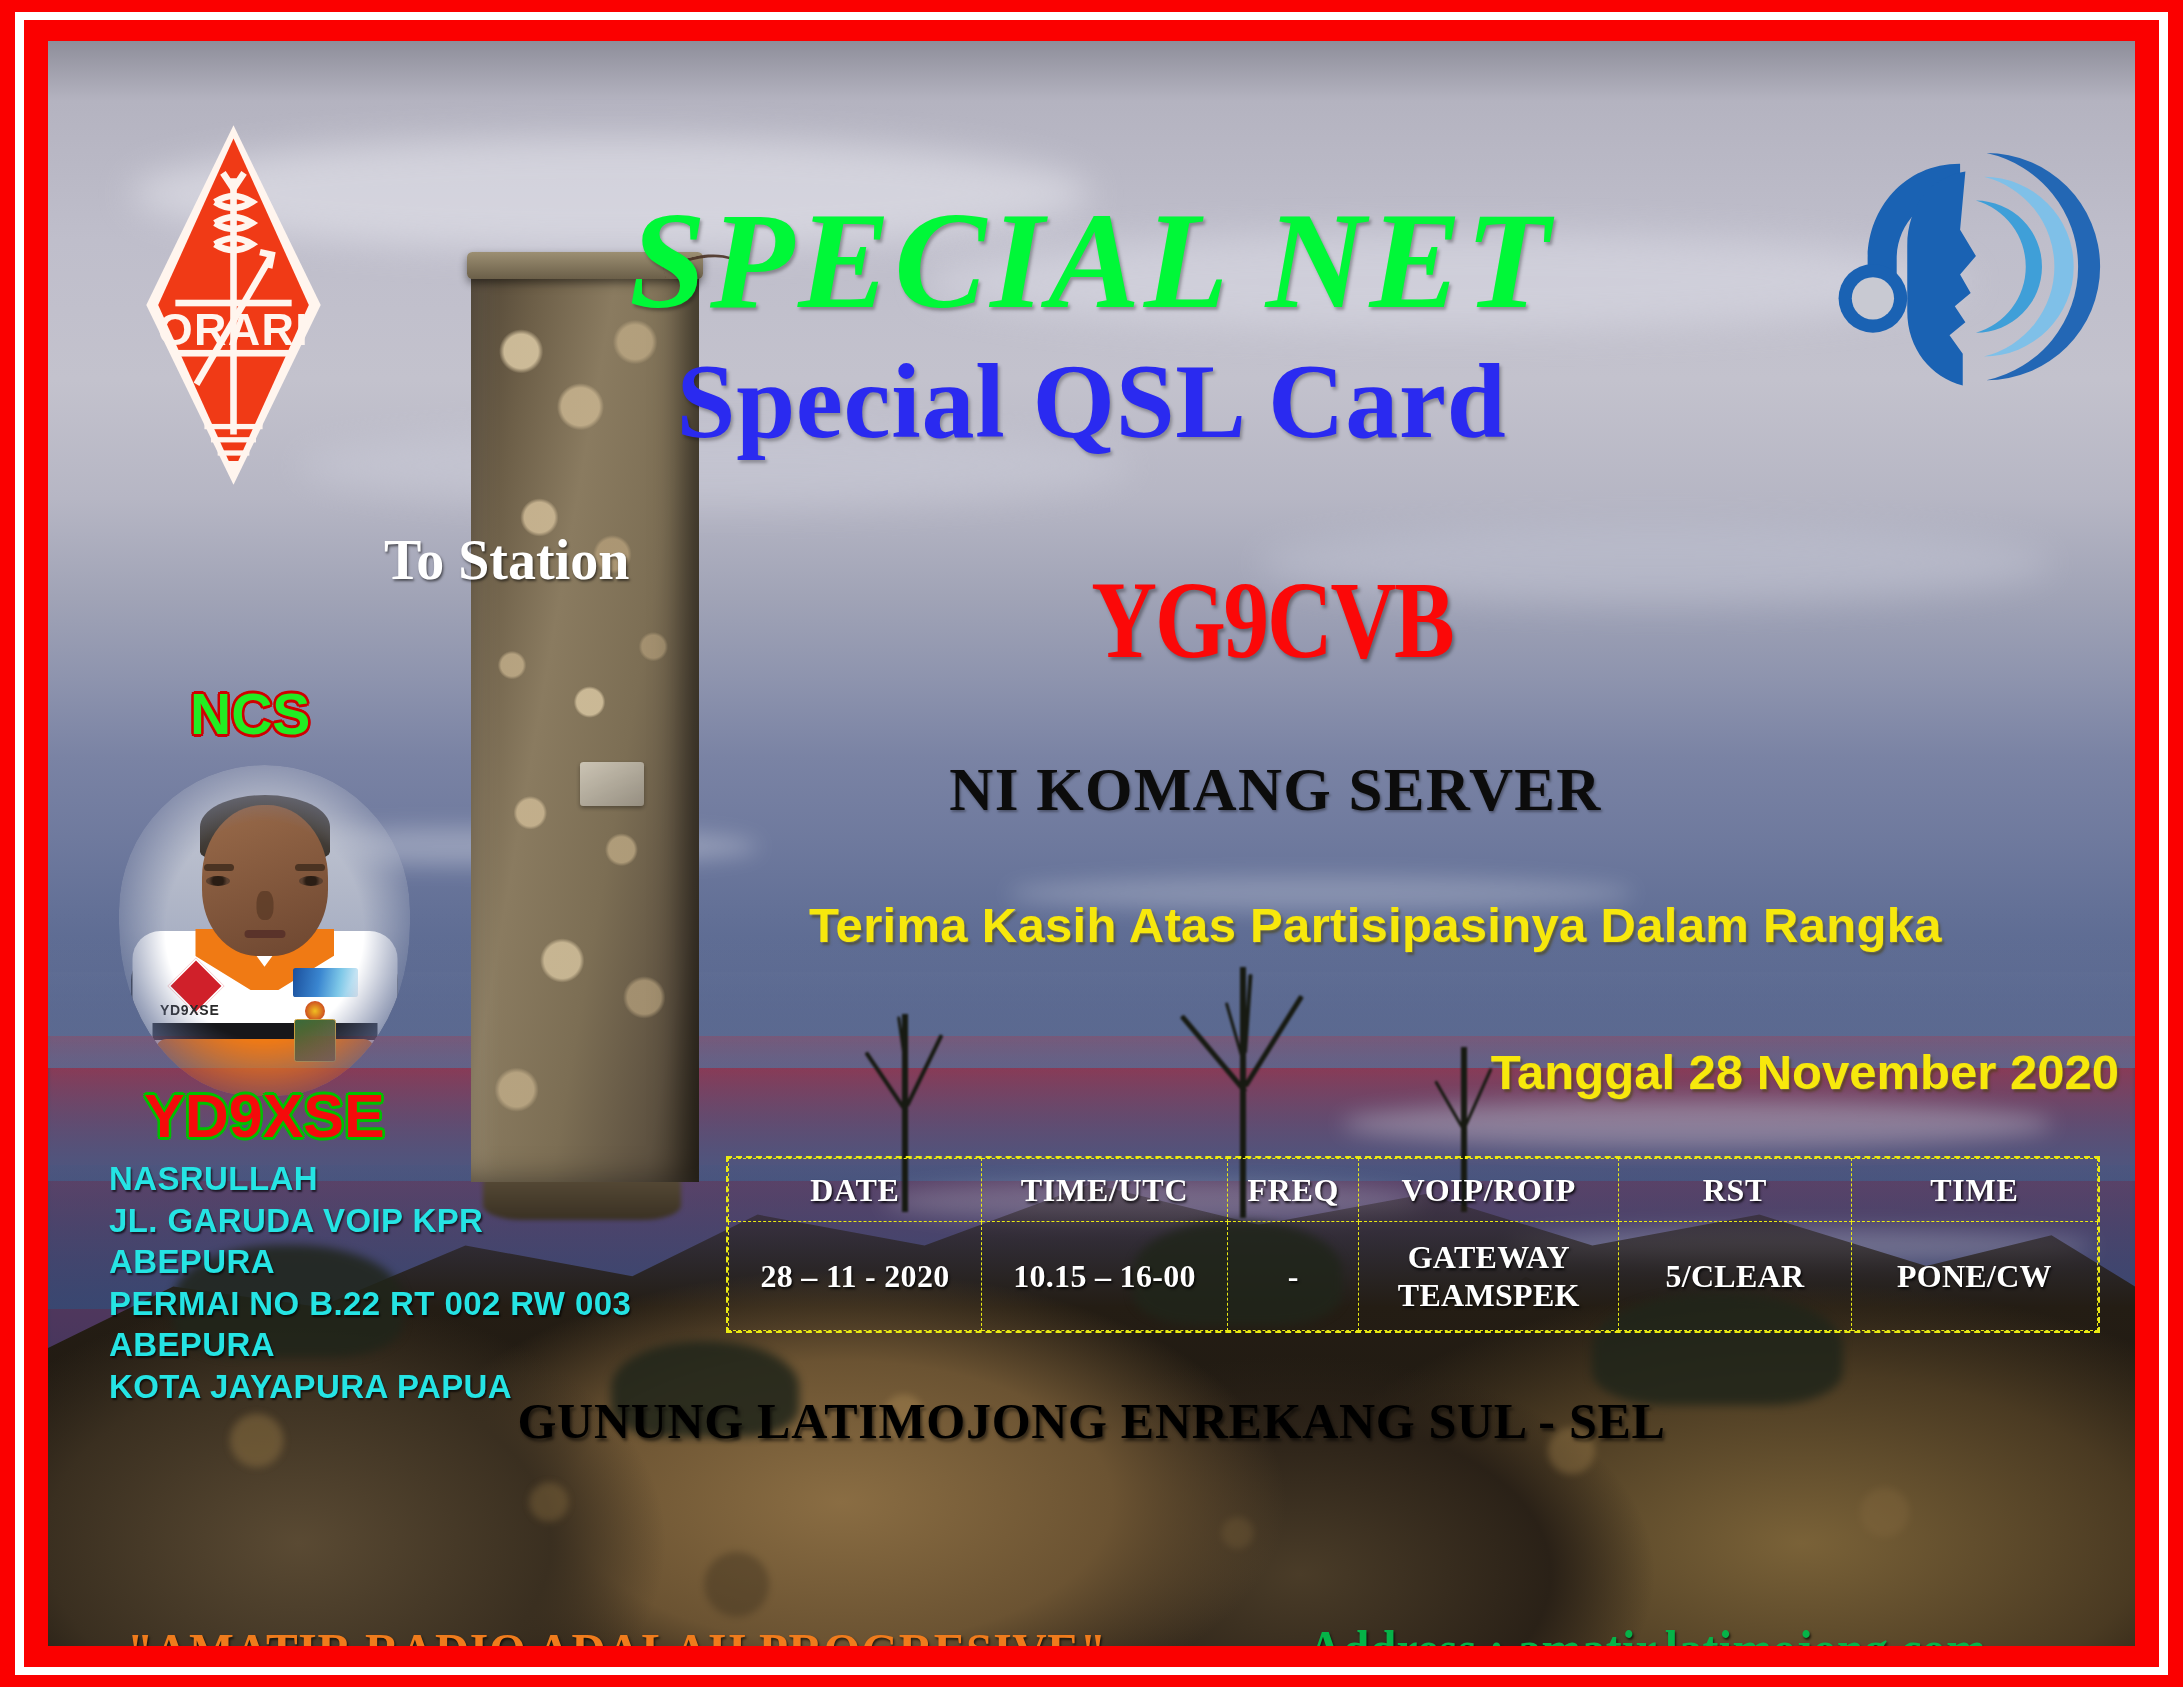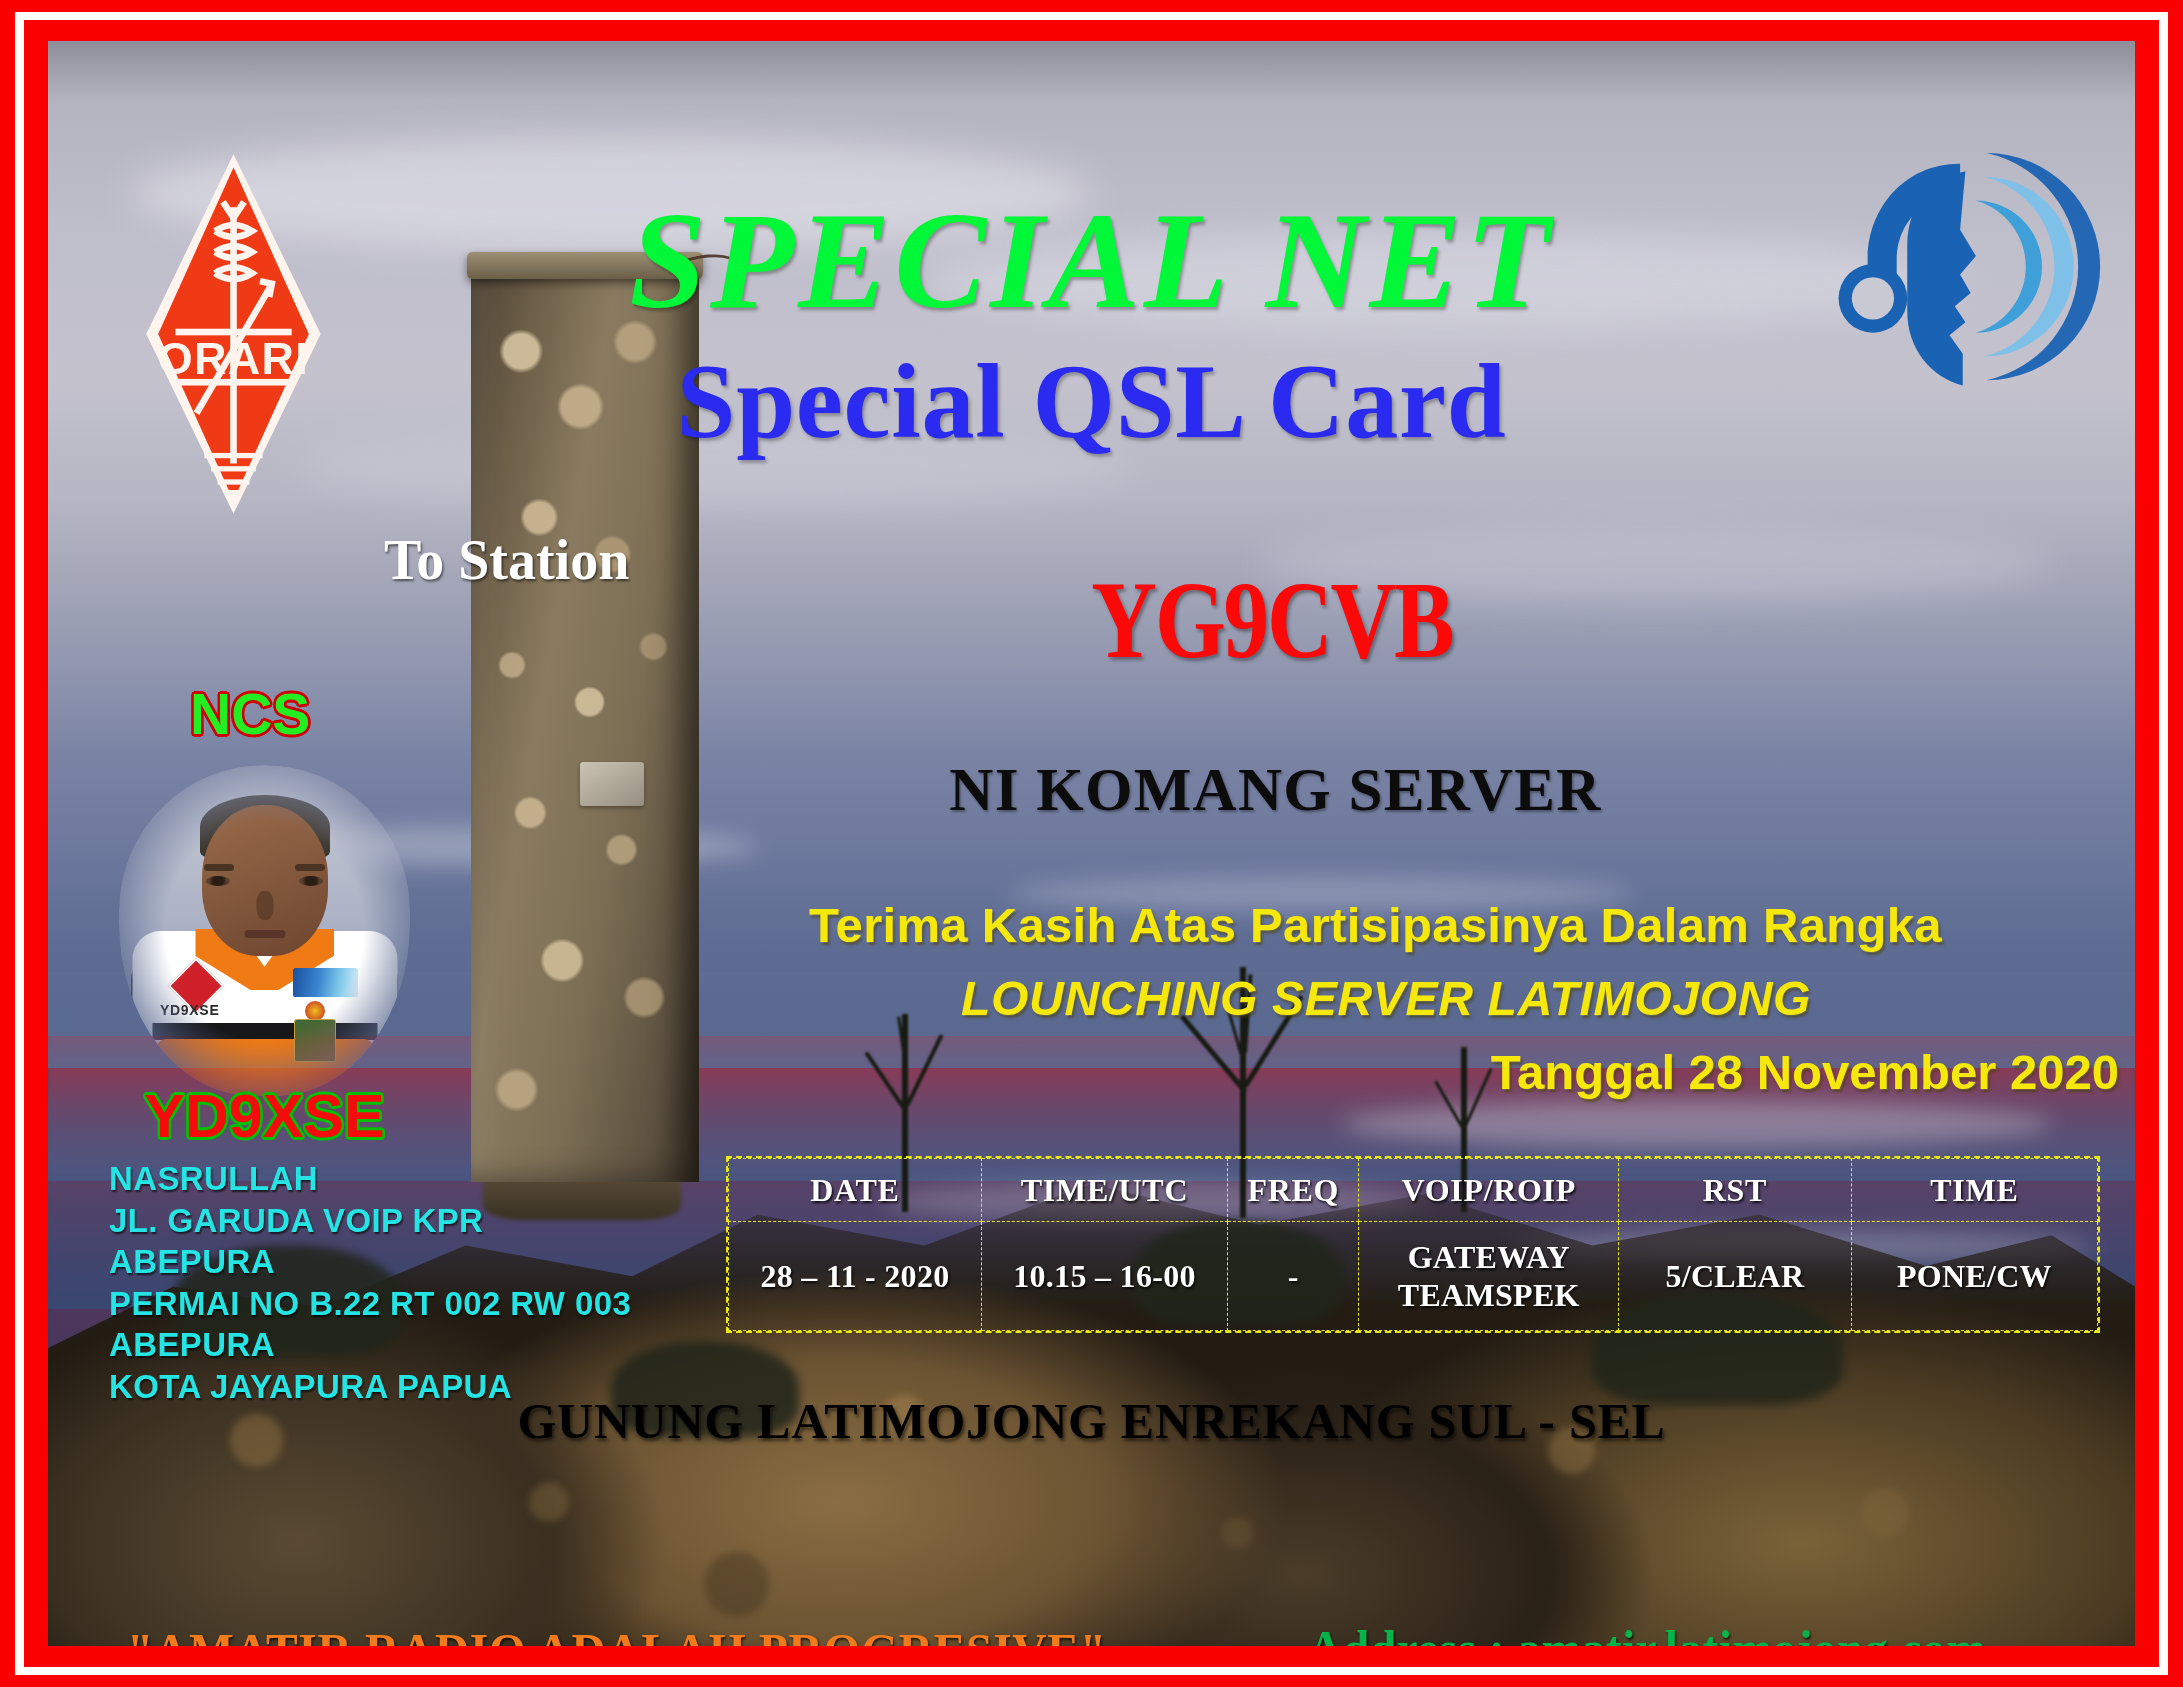--- a/index.html
+++ b/index.html
@@ -87,21 +87,21 @@
      background:linear-gradient(180deg,#6b5c44,#3a3123);filter:blur(2px);}
   .cairn .plaque{position:absolute;left:109px;top:503px;width:64px;height:44px;border-radius:3.3px;
      background:linear-gradient(150deg,#d8d2c4,#9c968a);opacity:.85;box-shadow:0 2px 4px rgba(0,0,0,.4);}
 
   .tree{position:absolute;filter:blur(1.1px);}
   .tree .trunk{position:absolute;left:50%;bottom:0;width:6px;height:100%;
      transform:translateX(-50%);background:#171a12;}
   .tree .br{position:absolute;background:#171a12;transform-origin:bottom center;border-radius:1.3px;}
 
   
-  .orari{position:absolute;left:93px;top:108px;width:185px;height:370px;}
+  .orari{position:absolute;left:93px;top:79px;width:185px;height:370px;}
   .orari svg{width:100%;height:100%;display:block;}
   .netlogo{position:absolute;left:1780px;top:96px;width:284px;height:258px;}
   .netlogo svg{width:100%;height:100%;display:block;}
 
   
   .op-photo{position:absolute;left:71px;top:724px;width:291px;height:331px;
      border-radius:50% 50% 46% 46%/44% 44% 52% 52%;overflow:hidden;
      -webkit-mask-image:radial-gradient(ellipse 62% 60% at 50% 50%,#000 55%,rgba(0,0,0,.45) 76%,transparent 94%);
      mask-image:radial-gradient(ellipse 62% 60% at 50% 50%,#000 55%,rgba(0,0,0,.45) 76%,transparent 94%);}
   .op-photo .pbg{position:absolute;inset:0;background:linear-gradient(180deg,#c9ccd6 0%,#aab1c4 50%,#7f8ca9 78%,#5d6d92 100%);}
@@ -342,21 +342,20 @@
 
     <div class="t" id="yd9xse">YD9XSE</div>
 
     <div id="callsign-wrap">
       <div class="t" id="callsign">YG9CVB</div>
     </div>
 
     <div class="t" id="opname">NI KOMANG SERVER</div>
 
     <div class="t yellow" id="thanks">Terima Kasih Atas Partisipasinya Dalam Rangka</div>
-    <div class="t yellow" id="event">LOUNCHING SERVER LATIMOJONG</div>
     <div class="t yellow" id="eventdate">Tanggal  28  November  2020</div>
 
     <div id="addr-block">
       <div>NASRULLAH</div>
       <div>JL. GARUDA VOIP KPR</div>
       <div>ABEPURA</div>
       <div>PERMAI NO B.22 RT 002 RW 003</div>
       <div>ABEPURA</div>
       <div>KOTA JAYAPURA PAPUA</div>
     </div>

